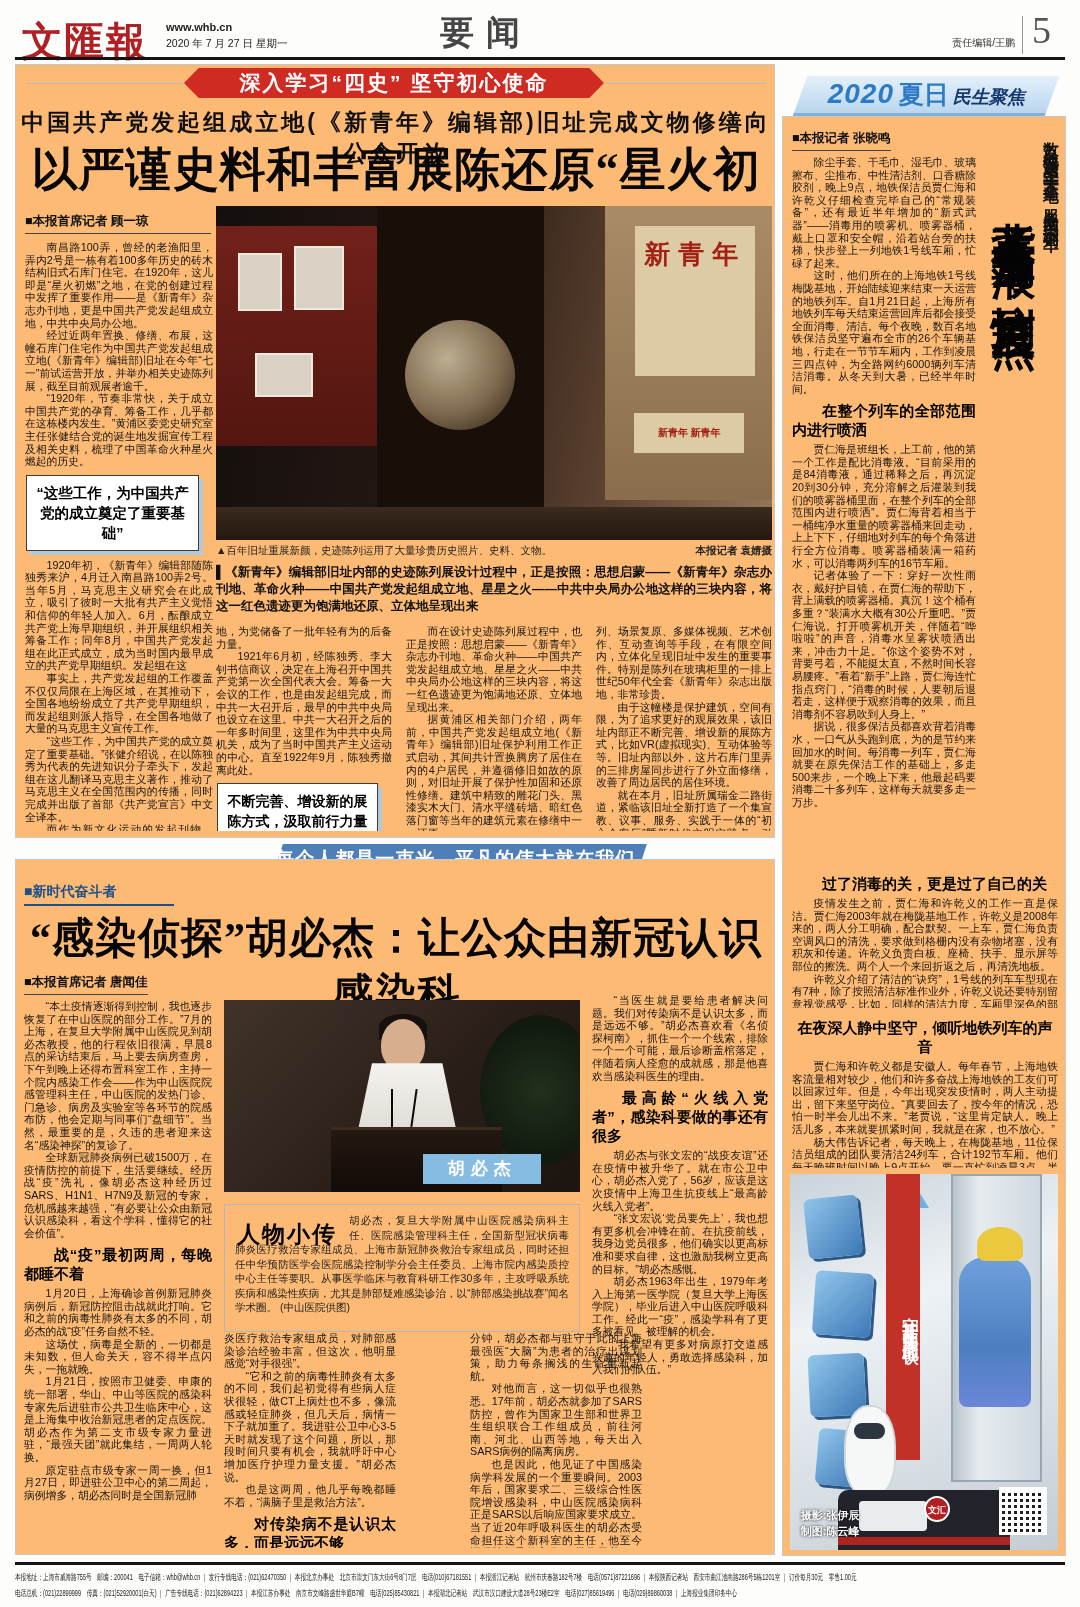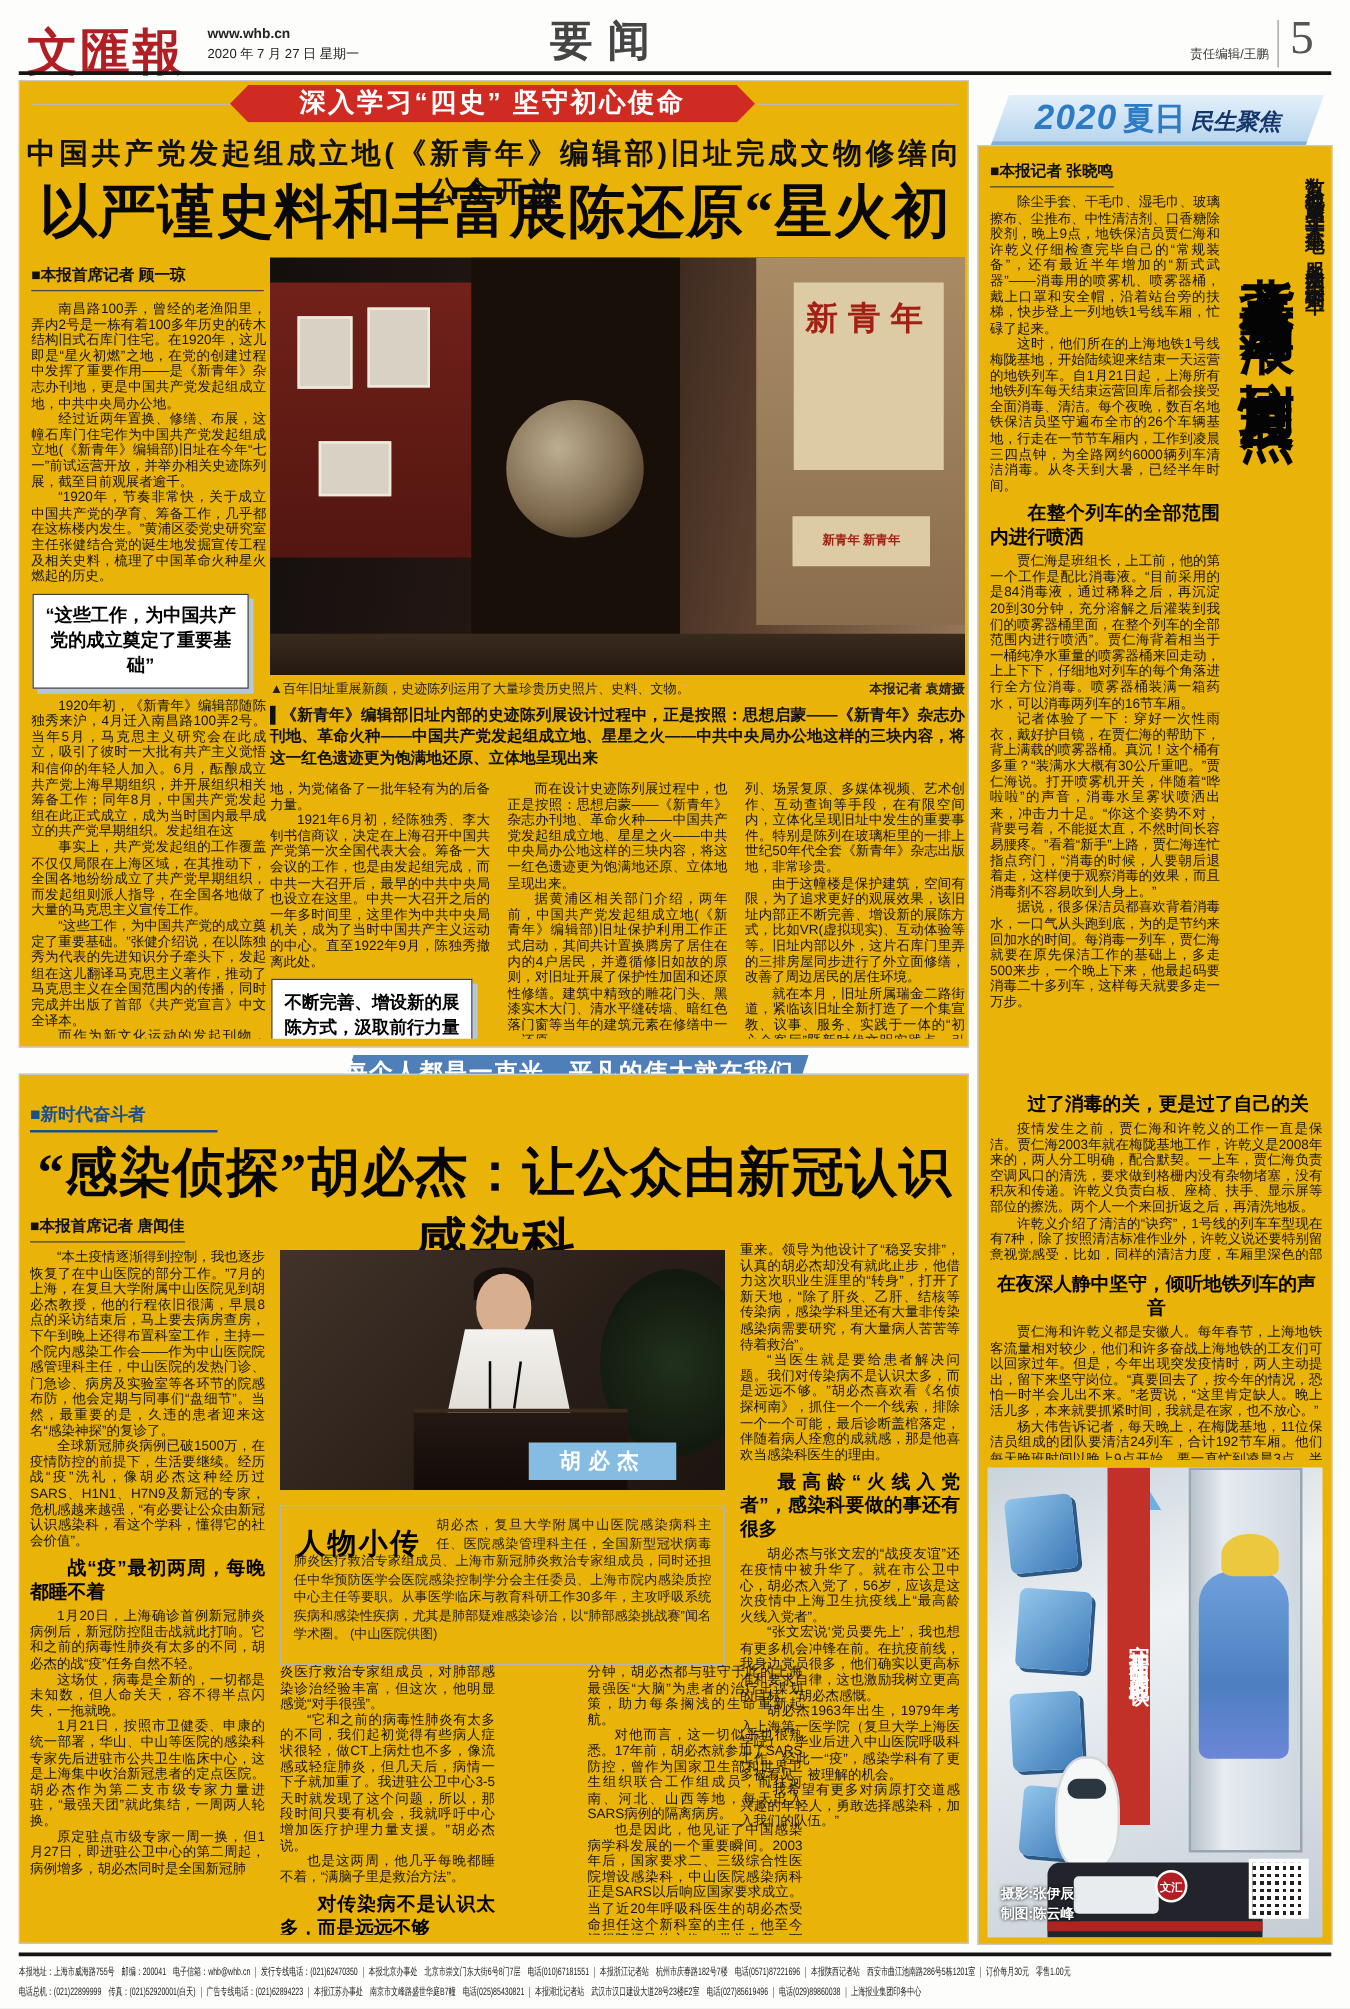--- a/index.html
+++ b/index.html
@@ -10,21 +10,21 @@
 
   
   .logo { font-family:"Liberation Serif", serif; font-weight:900; font-size:40px; color:#b01f23; letter-spacing:2px; }
   .mast-small { font-size:11px; font-weight:bold; color:#222; line-height:14px; }
   .section-name { font-size:34px; font-weight:900; color:#454545; letter-spacing:12px; font-family:"Liberation Serif", serif; }
   .editor { font-size:10px; color:#333; }
   .page-num { font-size:38px; color:#555; font-family:"Liberation Serif", serif; }
   .mast-rule { background:#141414; height:3px; }
 
   
-  .art-box { border:1px solid #c8c8c8; background:#eab308; }
+  .art-box { border:1px solid #c8c8c8; background:#fdba74; }
   .ribbon { background:#cf2b23; color:#fff; font-weight:900; font-size:21px; text-align:center; line-height:30px; letter-spacing:2px;
             clip-path:polygon(0 50%, 3.5% 0, 96.5% 0, 100% 50%, 96.5% 100%, 3.5% 100%); }
   .hline { background:#b9b9b9; height:1px; }
   .kicker { font-size:23px; font-weight:700; letter-spacing:3px; text-align:center; color:#101010; }
   .headline1 { font-family:"Liberation Serif", serif; font-size:46px; font-weight:900; letter-spacing:1px; text-align:center; color:#080808; }
   .byline { font-size:12.5px; font-weight:bold; color:#111; border-bottom:1px solid #444; padding-bottom:3px; display:inline-block; }
   .bt { font-size:10.8px; line-height:12.6px; text-align:justify; color:#141414; overflow:hidden; }
   .bt p { text-indent:2em; margin:0; }
   .bt p.cont { text-indent:0; }
   .sub-inline { font-size:15px; font-weight:900; line-height:19px; color:#000; margin:6px 0 4px 0; text-indent:2em; }
@@ -232,21 +232,20 @@
 
     </div>
     <div class="abs bt" style="left:412px; top:472px; width:172px; height:216px;margin-left:42px;">
       <p class="cont">分钟，胡必杰都与驻守于此的上海最强医“大脑”为患者的治疗出谋划策，助力每条搁浅的生命重新起航。</p>
       <p>对他而言，这一切似乎也很熟悉。17年前，胡必杰就参加了SARS防控，曾作为国家卫生部和世界卫生组织联合工作组成员，前往河南、河北、山西等地，每天出入SARS病例的隔离病房。</p>
       <p>也是因此，他见证了中国感染病学科发展的一个重要瞬间。2003年后，国家要求二、三级综合性医院增设感染科，中山医院感染病科正是SARS以后响应国家要求成立。当了近20年呼吸科医生的胡必杰受命担任这个新科室的主任，他至今记得院领导的交代：“带头干着，万一以后这病不来了，科室关了，你还是呼吸科医生。”</p>
 
     </div>
 
     <div class="abs bt" style="left:576px; top:134px; width:176px; height:554px;">
-      <p class="cont">重来。领导为他设计了“稳妥安排”，认真的胡必杰却没有就此止步，他借力这次职业生涯里的“转身”，打开了新天地，“除了肝炎、乙肝、结核等传染病，感染学科里还有大量非传染感染病需要研究，有大量病人苦苦等待着救治”。</p>
       <p>“当医生就是要给患者解决问题。我们对传染病不是认识太多，而是远远不够。”胡必杰喜欢看《名侦探柯南》，抓住一个一个线索，排除一个一个可能，最后诊断盖棺落定，伴随着病人痊愈的成就感，那是他喜欢当感染科医生的理由。</p>
       <div class="sub-inline">最高龄“火线入党者”，感染科要做的事还有很多</div>
       <p>胡必杰与张文宏的“战疫友谊”还在疫情中被升华了。就在市公卫中心，胡必杰入党了，56岁，应该是这次疫情中上海卫生抗疫线上“最高龄火线入党者”。</p>
       <p>“张文宏说‘党员要先上’，我也想有更多机会冲锋在前。在抗疫前线，我身边党员很多，他们确实以更高标准和要求自律，这也激励我树立更高的目标。”胡必杰感慨。</p>
       <p>胡必杰1963年出生，1979年考入上海第一医学院（复旦大学上海医学院），毕业后进入中山医院呼吸科工作。经此一“疫”，感染学科有了更多被看见、被理解的机会。</p>
       <p>“我希望有更多对病原打交道感兴趣的年轻人，勇敢选择感染科，加入我们的队伍。”</p>
     </div>
   </div>
 
   <div class="abs art-box" style="left:782px; top:116px; width:284px; height:1440px;"></div>

